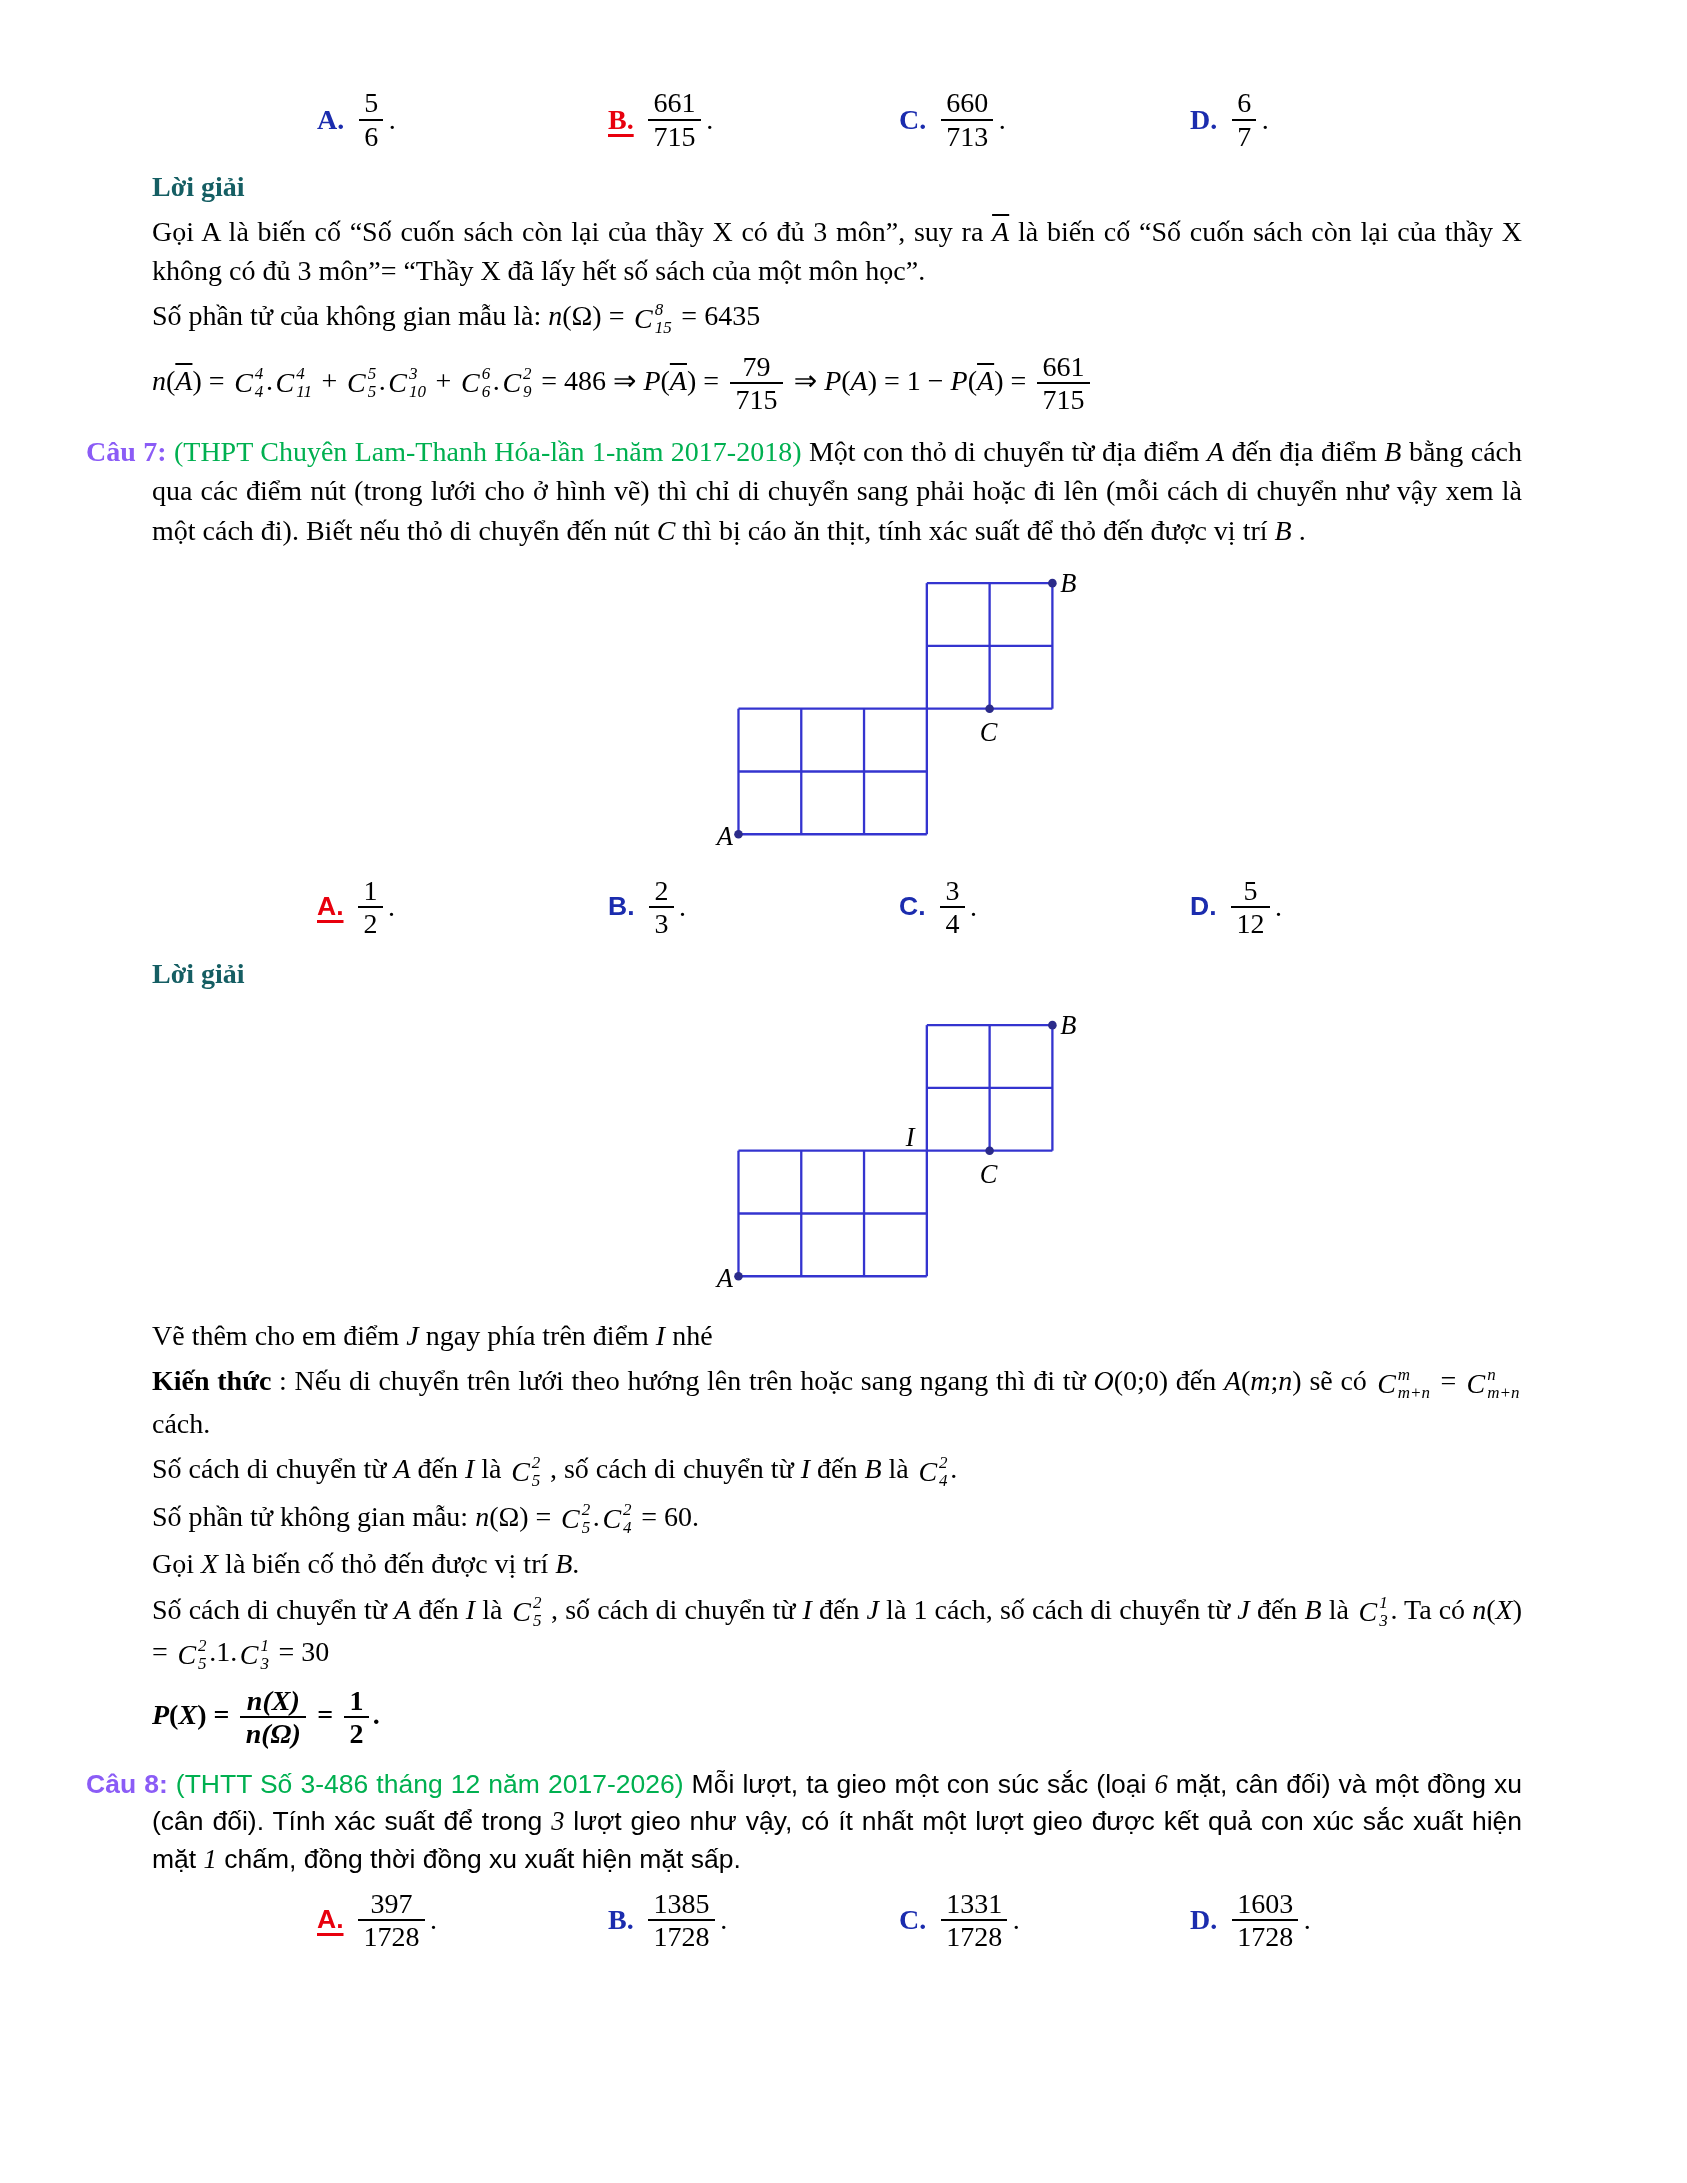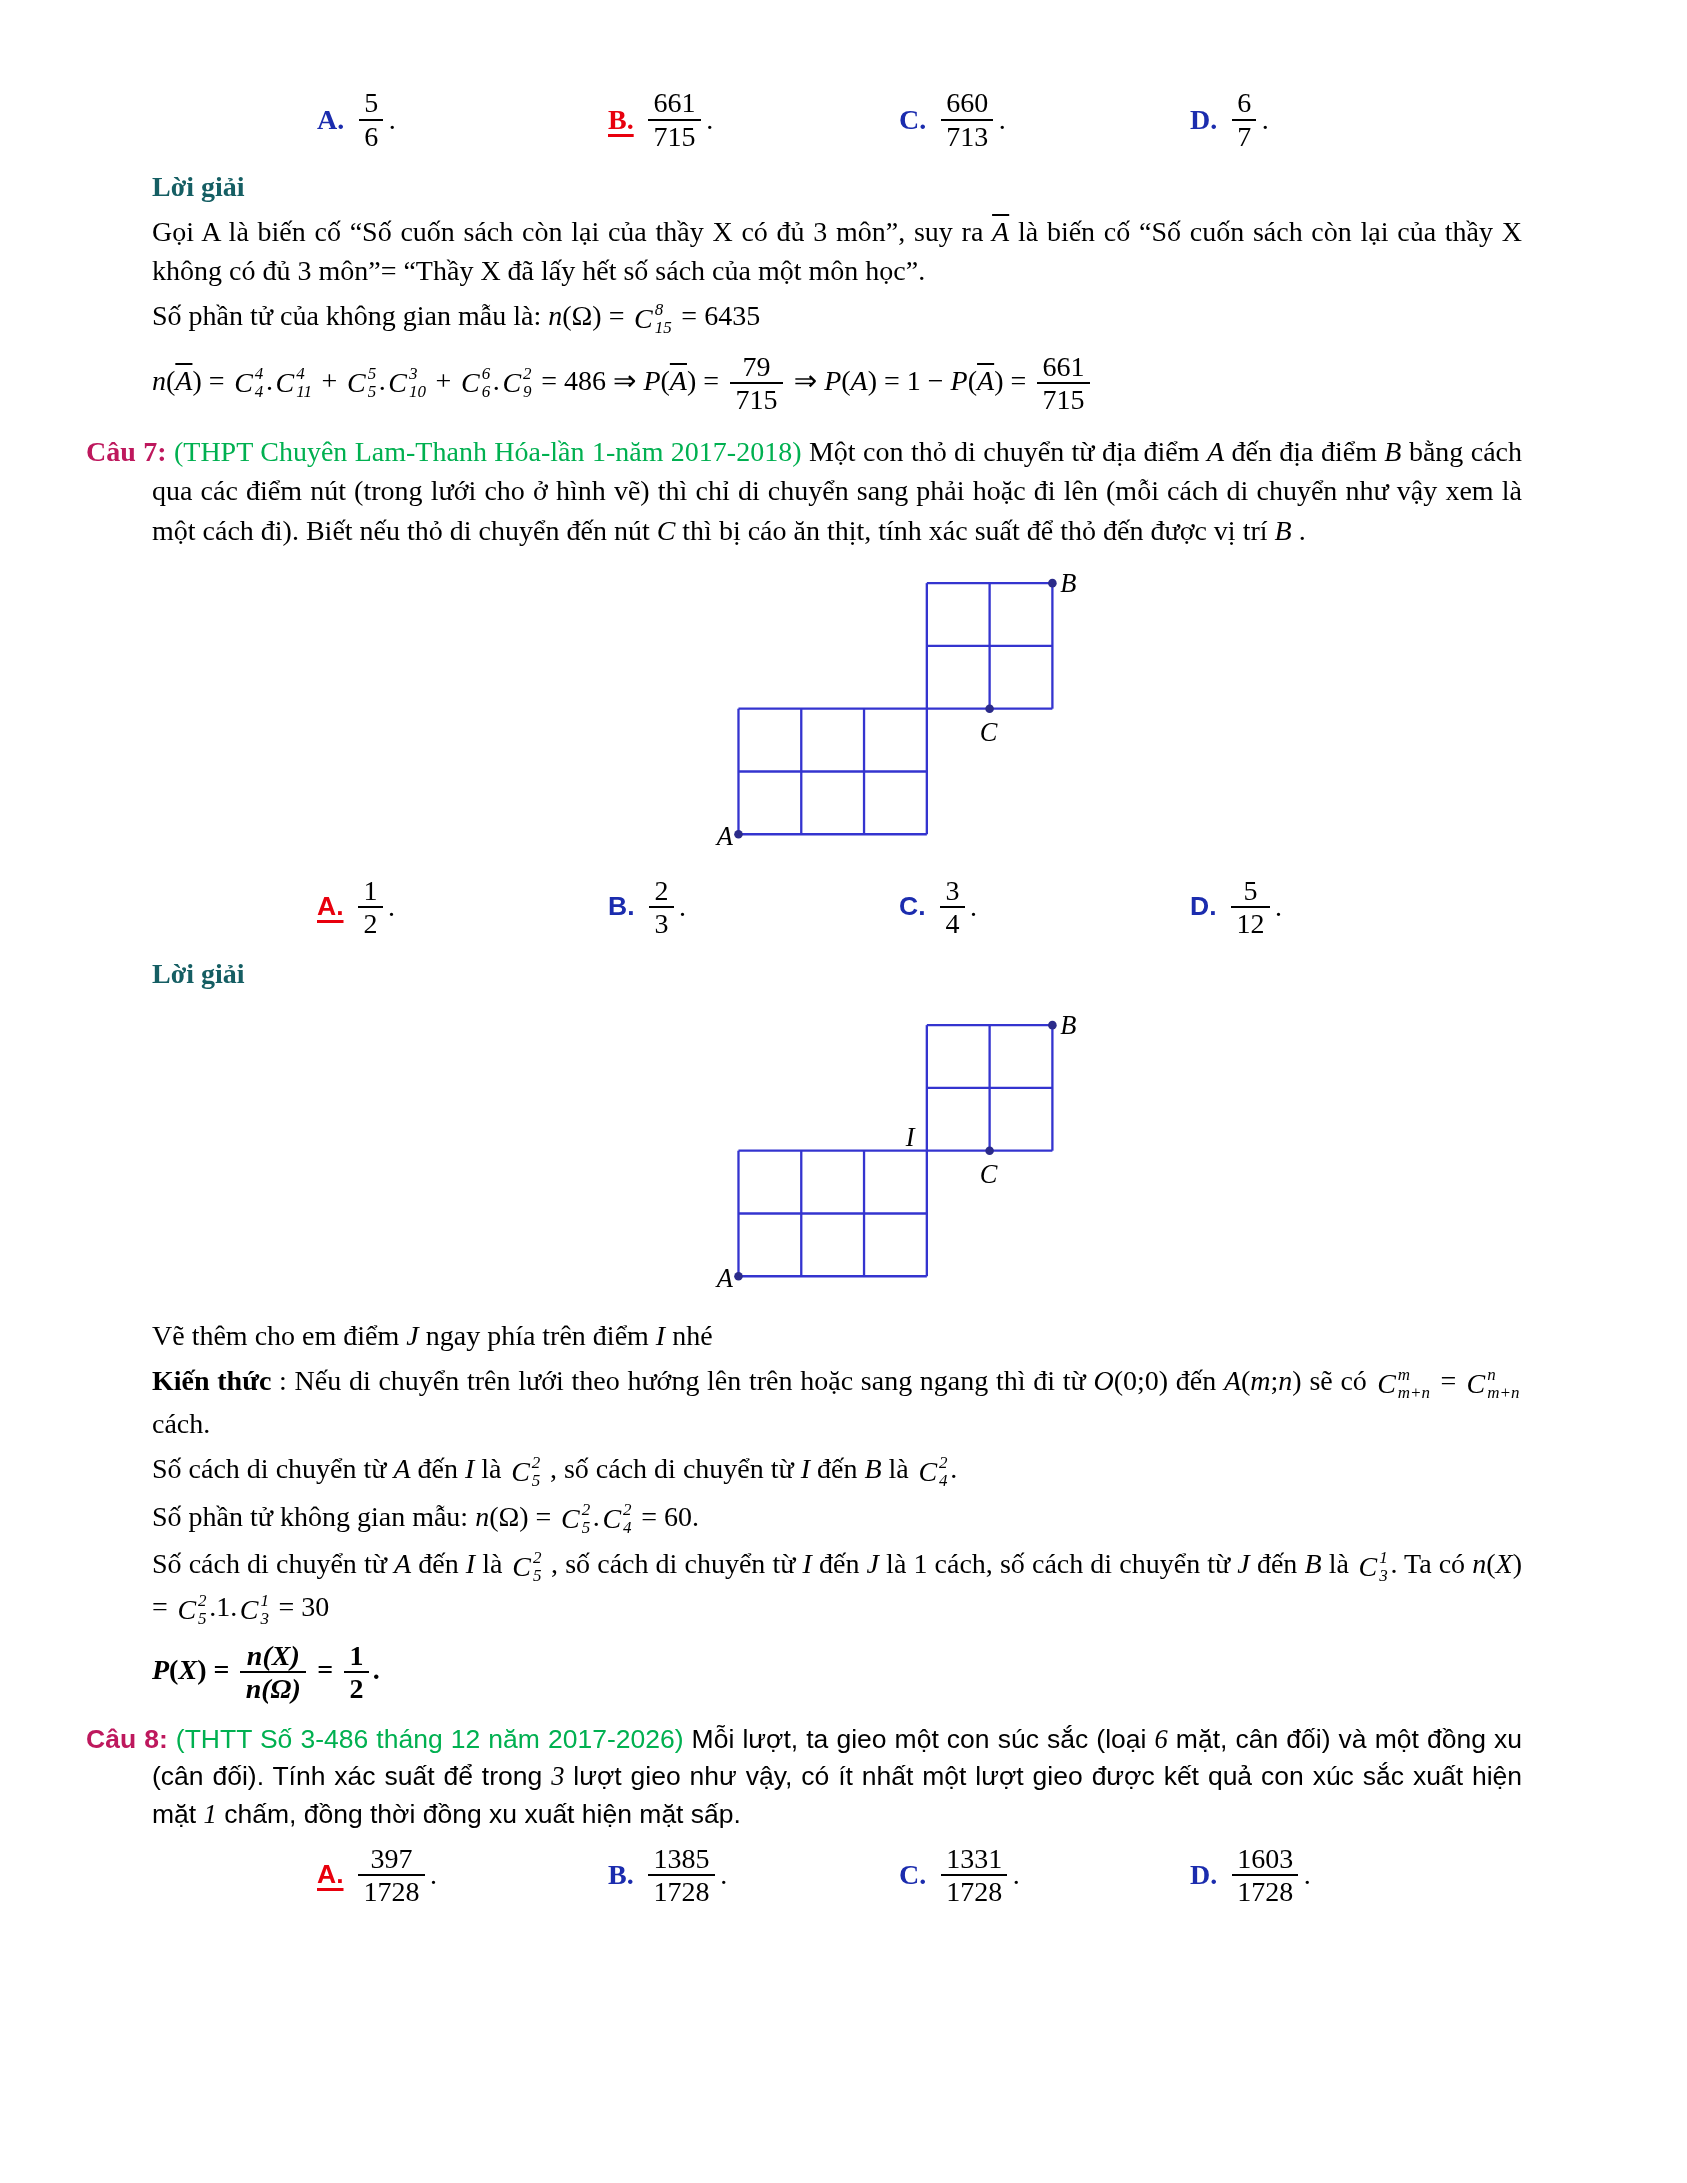--- a/index.html
+++ b/index.html
@@ -34,21 +34,21 @@
   .correct .opt-letter { color:#e8000d; text-decoration:underline;
                          text-decoration-thickness:2.6px; text-underline-offset:4.6px; }
   .row-q7 .opt-letter { font-family:"Liberation Sans", sans-serif; font-size:26.5px; }
   .row-q8 .correct .opt-letter { font-family:"Liberation Sans", sans-serif; font-size:26.5px; }
 
   .center { text-align:left; }
   .loi-giai { font-weight:bold; color:#155e63; }
   .chon { font-weight:bold; margin:4px 0 6.6px 0; }
 
   .question { text-indent:-66px; margin:16px 0 9.3px 0; }
-  .qlabel { font-weight:bold; color:#be185d; }
+  .qlabel { font-weight:bold; color:#8b5cf6; }
   .qsource { font-weight:normal; color:#00b050; }
   .q8, .q8 .qlabel, .q8 .qsource { font-family:"Liberation Sans", sans-serif; }
   .q8 { font-size:26.5px; }
 
   .formula { margin:12px 0 12px 0; }
   .l7 { margin-top:10.6px;font-weight:bold; }
 
   .figure { text-align:center; margin:8px 0 10.6px 0; }
   .figure svg { display:inline-block; margin-left:139px; vertical-align:top; }
   .figure text { font-family:"Liberation Serif", serif; font-style:italic; font-size:40px; fill:#000; }
@@ -280,20 +280,21 @@
           <span class="csup">2</span>
           <span class="csub">5</span>
         </span>
       </span>.<span class="comb">
         <span class="cc">C</span>
         <span class="scr">
           <span class="csup">2</span>
           <span class="csub">4</span>
         </span>
       </span> = 60.</p>
+  <p class="para">Gọi <span class="mi">X</span> là biến cố thỏ đến được vị trí <span class="mi">B</span>.</p>
   <p class="para">Số cách di chuyển từ <span class="mi">A</span> đến <span class="mi">I</span> là <span class="comb">
         <span class="cc">C</span>
         <span class="scr">
           <span class="csup">2</span>
           <span class="csub">5</span>
         </span>
       </span> , số cách di chuyển từ <span class="mi">I</span> đến <span class="mi">J</span> là 1 cách, số cách di chuyển từ <span class="mi">J</span> đến <span class="mi">B</span> là <span class="comb">
         <span class="cc">C</span>
         <span class="scr">
           <span class="csup">1</span>

